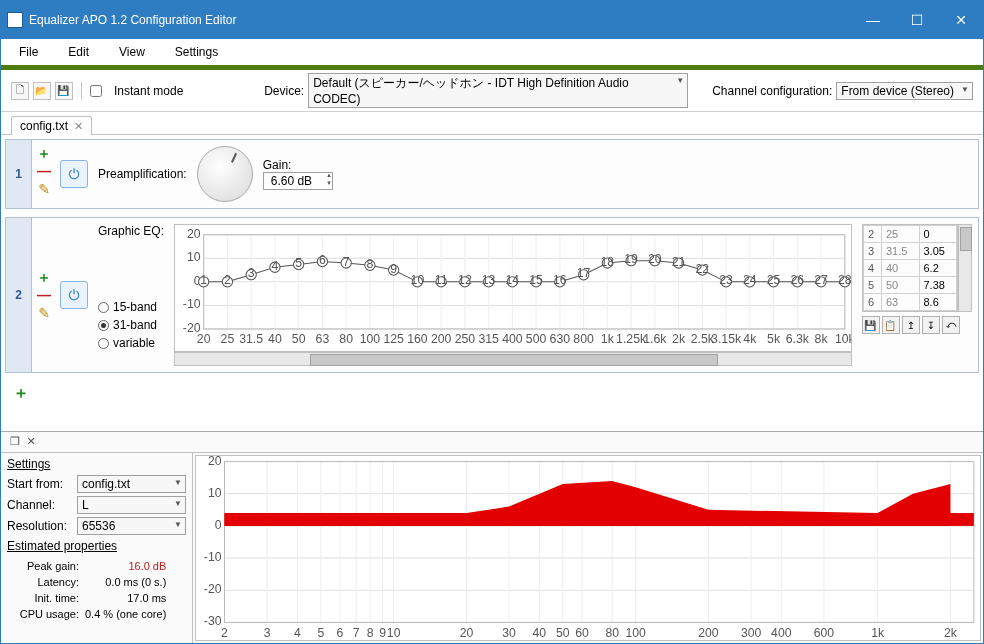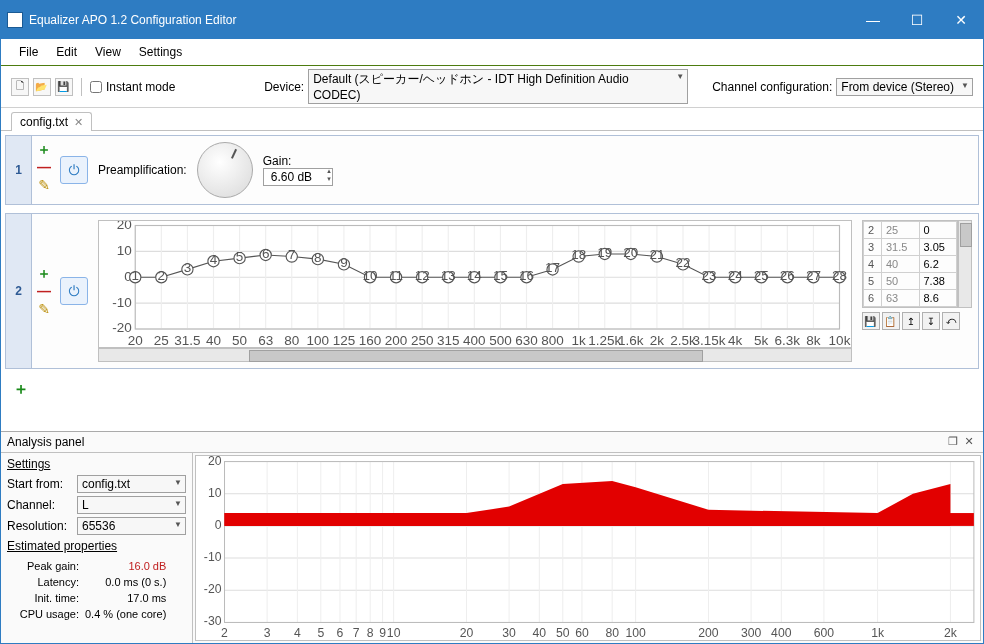--- a/index.html
+++ b/index.html
@@ -3,26 +3,26 @@
 <meta charset="utf-8">
 <style>
 * { box-sizing: border-box; margin: 0; padding: 0; font-family: "Segoe UI", Tahoma, sans-serif; font-size: 12px; }
 body { background: #e8e8e8; width: 984px; height: 644px; overflow: hidden; }
 .window { background: #fff; border: 1px solid #2e7cc2; width: 984px; height: 644px; display: flex; flex-direction: column; }
 .titlebar { background: #2e7cc2; color: #fff; height: 38px; display: flex; align-items: center; padding-left: 6px; }
 .titlebar .icon { width: 16px; height: 16px; background: #fff; margin-right: 6px; border: 1px solid #1a5a94; }
 .titlebar .title { flex: 1; font-size: 12px; }
 .title-btn { width: 44px; height: 28px; display: flex; align-items: center; justify-content: center; color: #fff; font-size: 14px; }
 .title-btn.close { background: transparent; }
-.menubar { display: flex; gap: 2px; padding: 4px 10px; background: #fff; border-bottom: 1px solid #4d7c0f; }
+.menubar { display: flex; gap: 14px; padding: 4px 10px; background: #fff; border-bottom: 5px solid #4d7c0f; }
 .menu-item { padding: 2px 8px; }
 .toolbar { display: flex; align-items: center; gap: 4px; padding: 3px 10px; background: #fff; border-bottom: 1px solid #d0d0d0; }
 .tool-btn { width: 18px; height: 18px; border: 1px solid #c0c0c0; background: #f7f7f7; display: inline-flex; align-items: center; justify-content: center; font-size: 10px; }
 .divider { width: 1px; height: 18px; background: #c0c0c0; margin: 0 4px; }
-.checkbox-wrap { display: flex; align-items: center; gap: 4px; }
+.checkbox-wrap { display: flex; align-items: center; gap: 12px; }
 .spacer { flex: 1; }
 .select { border: 1px solid #a0a0a0; background: #f7f7f7; padding: 1px 18px 1px 4px; position: relative; font-size: 12px; }
 .select::after { content: "▼"; position: absolute; right: 3px; top: 2px; font-size: 8px; color: #555; }
 .tabbar { display: flex; padding: 4px 10px 0; background: #fff; border-bottom: 1px solid #c0c0c0; }
 .tab { border: 1px solid #c0c0c0; border-bottom: none; padding: 2px 8px; background: #fff; border-radius: 3px 3px 0 0; display: flex; align-items: center; gap: 6px; margin-bottom: -1px; }
 .tab .close { font-size: 11px; color: #888; }
 .row-block { display: flex; border: 1px solid #b0c0d8; margin: 4px; background: #fdfdfd; }
 .row-left { width: 26px; background: #e0e8f4; border-right: 1px solid #b0c0d8; display: flex; align-items: center; justify-content: center; font-weight: bold; color: #2e5a94; }
 .row-ctl { width: 24px; padding: 6px 2px; display: flex; flex-direction: column; gap: 4px; align-items: center; }
 .row-ctl span { font-size: 14px; line-height: 1; cursor: default; }
@@ -137,20 +137,37 @@
     <div class="row-left">2</div>
     <div class="row-ctl" style="justify-content:center">
       <span class="plus">＋</span>
       <span class="minus">—</span>
       <span class="pencil">✎</span>
     </div>
     <div style="display:flex;align-items:center;padding:6px 4px">
       <div class="power-btn">⏻</div>
     </div>
     <div class="row-body">
+      <div style="display:flex;flex-direction:column;gap:4px">
+        <span style="margin-bottom:18px">Graphic EQ:</span>
+        <div class="eq-options">
+          <div class="radio-row">
+              <span class="radio"></span>
+              <span>15-band</span>
+            </div>
+          <div class="radio-row">
+              <span class="radio checked"></span>
+              <span>31-band</span>
+            </div>
+          <div class="radio-row">
+              <span class="radio"></span>
+              <span>variable</span>
+            </div>
+        </div>
+      </div>
       <div style="flex:1">
         <div class="chart-wrap" id="eq-chart"><svg viewBox="0 0 660 112">
               <line x1="28" y1="96" x2="654" y2="96" stroke="#ddd"></line>
               <text x="25" y="99" font-size="9" text-anchor="end" fill="#555">-20</text>
               <line x1="28" y1="73" x2="654" y2="73" stroke="#ddd"></line>
               <text x="25" y="76" font-size="9" text-anchor="end" fill="#555">-10</text>
               <line x1="28" y1="50" x2="654" y2="50" stroke="#ddd"></line>
               <text x="25" y="53" font-size="9" text-anchor="end" fill="#555">0</text>
               <line x1="28" y1="27" x2="654" y2="27" stroke="#ddd"></line>
               <text x="25" y="30" font-size="9" text-anchor="end" fill="#555">10</text>
@@ -318,21 +335,20 @@
       </div>
     </div>
   </div>
 
   <div class="add-row"><span class="plus" style="font-size:16px">＋</span></div>
 
   <div style="flex:1"></div>
 
   <div class="analysis">
     <div class="analysis-head">
-      <span class="lbl">Analysis panel</span>
       <span class="aicon">❐</span>
       <span class="aicon">✕</span>
     </div>
     <div class="analysis-body">
       <div class="analysis-left">
         <span class="group-label">Settings</span>
         <div class="form-row">
           <label>Start from:</label>
           <div class="select"><span>config.txt</span></div>
         </div>

